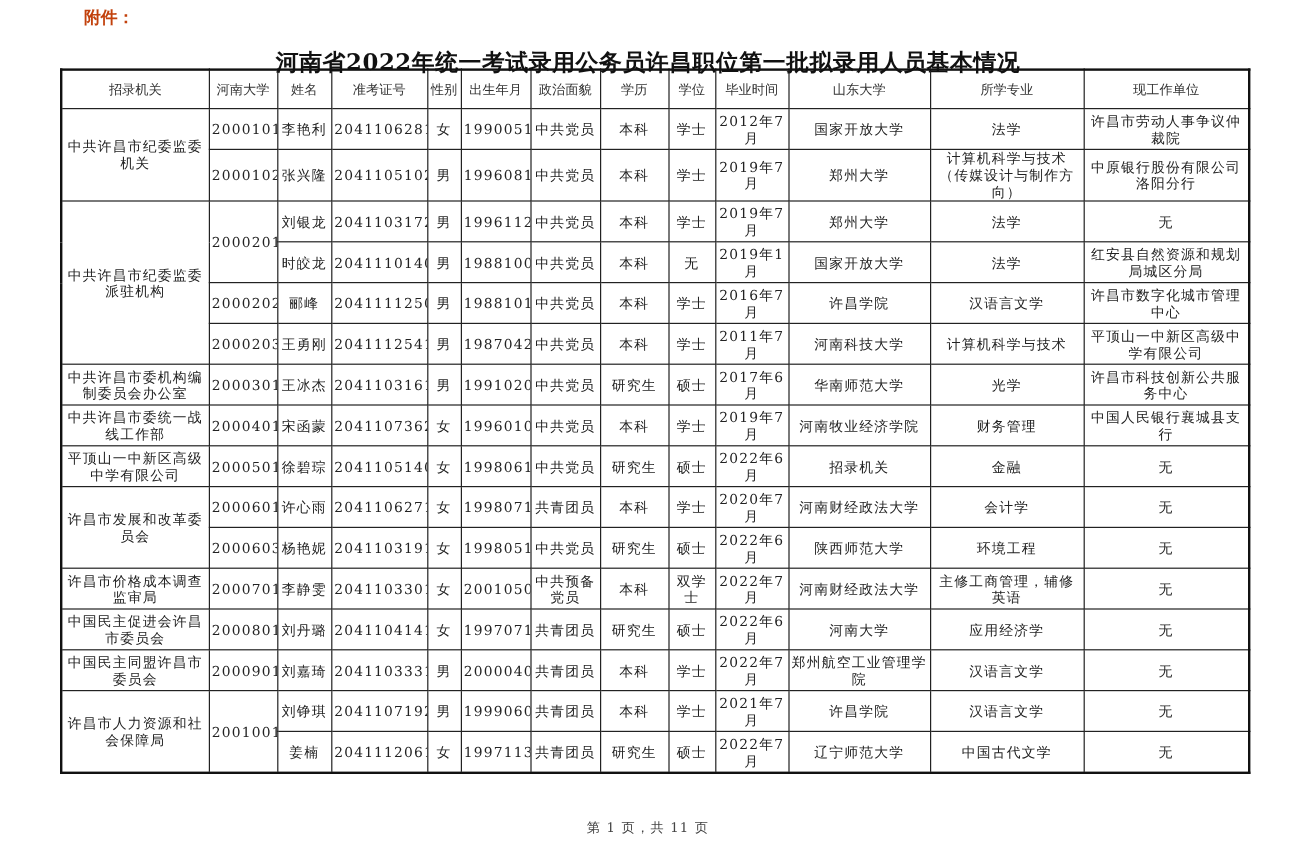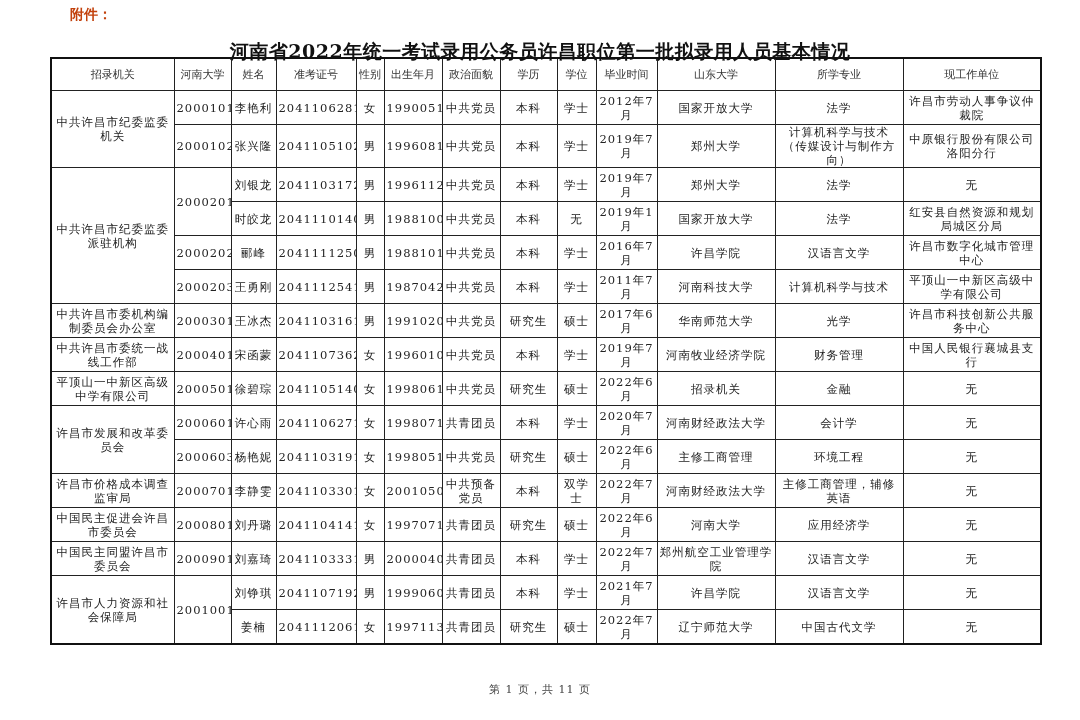--- a/index.html
+++ b/index.html
@@ -226,21 +226,21 @@
       <tr>
         <td class="num" rowspan="1">20006031</td>
         <td>杨艳妮</td>
         <td class="num">20411031913</td>
         <td>女</td>
         <td class="num">19980511</td>
         <td>中共党员</td>
         <td>研究生</td>
         <td>硕士</td>
         <td class="num">2022年6月</td>
-        <td>主修工商管理</td>
+        <td>陕西师范大学</td>
         <td>环境工程</td>
         <td>无</td>
       </tr>
       <tr>
         <td class="org" rowspan="1">许昌市价格成本调查监审局</td>
         <td class="num" rowspan="1">20007011</td>
         <td>李静雯</td>
         <td class="num">20411033019</td>
         <td>女</td>
         <td class="num">20010503</td>

